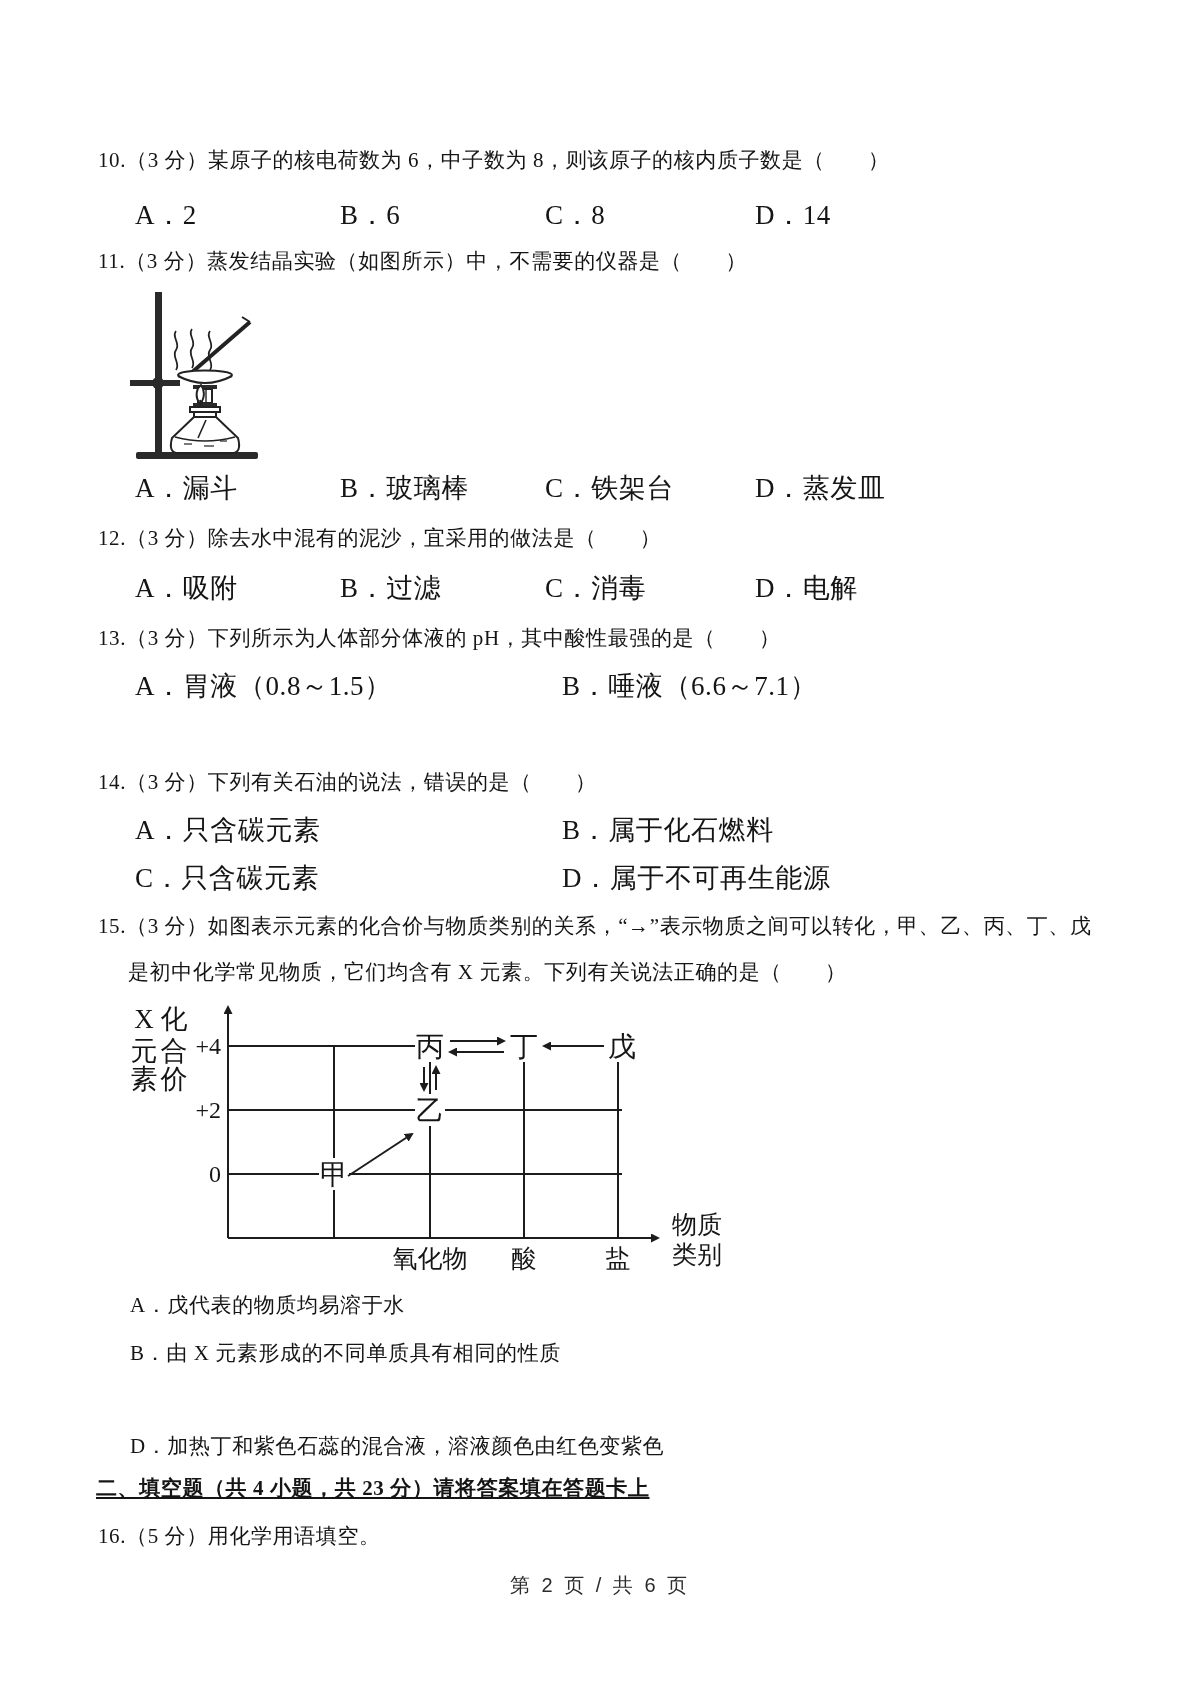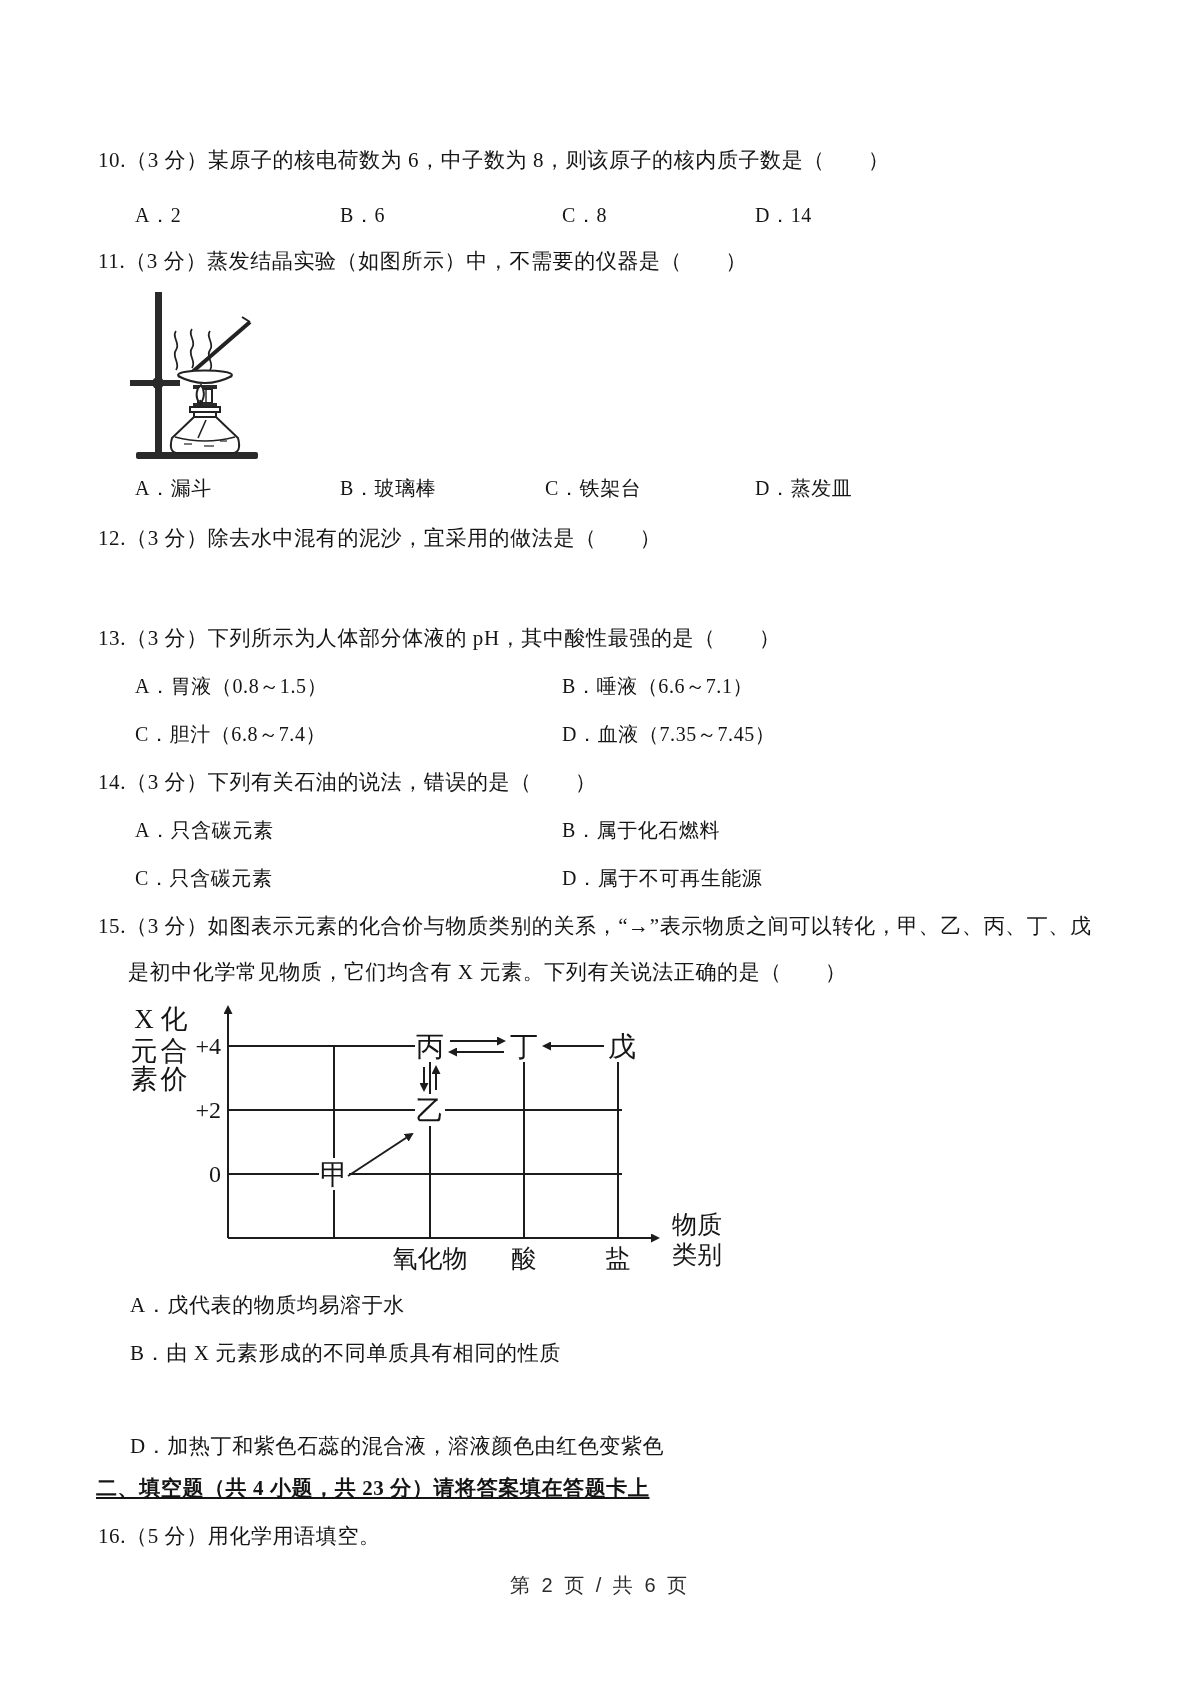--- a/index.html
+++ b/index.html
@@ -3,39 +3,39 @@
 <meta charset="utf-8">
 <style>
   html,body{margin:0;padding:0;background:#e8e8e8;}
   .page{
     position:relative;width:1200px;height:1698px;background:#ffffff;
     font-family:"Liberation Serif","DejaVu Serif",serif;color:#151515;
     overflow:hidden;margin:0 auto;
   }
   .row{position:absolute;left:98px;font-size:21px;line-height:25px;letter-spacing:0.6px;white-space:nowrap;}
   .optrow{position:absolute;left:0;width:1200px;height:28px;}
-  .opt{position:absolute;top:0;font-size:20px;line-height:25px;letter-spacing:0.6px;white-space:nowrap;}
+  .opt{position:absolute;top:0;font-size:27px;line-height:25px;letter-spacing:0.6px;white-space:nowrap;}
   .bold{font-weight:bold;text-decoration:underline;}
   .footer{position:absolute;top:1572px;left:0;width:1200px;text-align:center;
     font-family:"Liberation Sans","DejaVu Sans",sans-serif;
     font-size:20px;letter-spacing:3px;color:#2b2b2b;}
   sub.chem{font-size:14px;line-height:0;}
   svg text{font-family:"Liberation Serif","DejaVu Serif",serif;fill:#151515;}
   .figwrap{position:absolute;}
 </style>
 </head>
 <body>
 
 <div class="page">
 
   <div class="row" style="top:148px">10.（3 分）某原子的核电荷数为 6，中子数为 8，则该原子的核内质子数是（　　）</div>
   <div class="optrow" style="top:203px">
     <span class="opt" style="left:135px">A．2</span>
     <span class="opt" style="left:340px">B．6</span>
-    <span class="opt" style="left:562px">C．8</span>
+    <span class="opt" style="left:545px">C．8</span>
     <span class="opt" style="left:755px">D．14</span>
   </div>
 
   <div class="row" style="top:249px">11.（3 分）蒸发结晶实验（如图所示）中，不需要的仪器是（　　）</div>
 
   <div class="figwrap" style="top:290px;left:116px">
     <svg width="165" height="172" viewBox="0 0 165 172">
       <g stroke="#222222" fill="none" stroke-width="2">
 
         <g>
@@ -86,29 +86,31 @@
   </div>
 
   <div class="optrow" style="top:476px">
     <span class="opt" style="left:135px">A．漏斗</span>
     <span class="opt" style="left:340px">B．玻璃棒</span>
     <span class="opt" style="left:545px">C．铁架台</span>
     <span class="opt" style="left:755px">D．蒸发皿</span>
   </div>
 
   <div class="row" style="top:526px">12.（3 分）除去水中混有的泥沙，宜采用的做法是（　　）</div>
+  <div class="optrow" style="top:576px">
+    <span class="opt" style="left:135px">A．吸附</span>
+    <span class="opt" style="left:340px">B．过滤</span>
+    <span class="opt" style="left:545px">C．消毒</span>
+    <span class="opt" style="left:755px">D．电解</span>
+  </div>
 
   <div class="row" style="top:626px">13.（3 分）下列所示为人体部分体液的 pH，其中酸性最强的是（　　）</div>
   <div class="optrow" style="top:674px">
     <span class="opt" style="left:135px">A．胃液（0.8～1.5）</span>
     <span class="opt" style="left:562px">B．唾液（6.6～7.1）</span>
-  </div>
-  <div class="optrow" style="top:722px">
-    <span class="opt" style="left:135px">C．胆汁（6.8～7.4）</span>
-    <span class="opt" style="left:562px">D．血液（7.35～7.45）</span>
   </div>
 
   <div class="row" style="top:770px">14.（3 分）下列有关石油的说法，错误的是（　　）</div>
   <div class="optrow" style="top:818px">
     <span class="opt" style="left:135px">A．只含碳元素</span>
     <span class="opt" style="left:562px">B．属于化石燃料</span>
   </div>
   <div class="optrow" style="top:866px">
     <span class="opt" style="left:135px">C．只含碳元素</span>
     <span class="opt" style="left:562px">D．属于不可再生能源</span>

